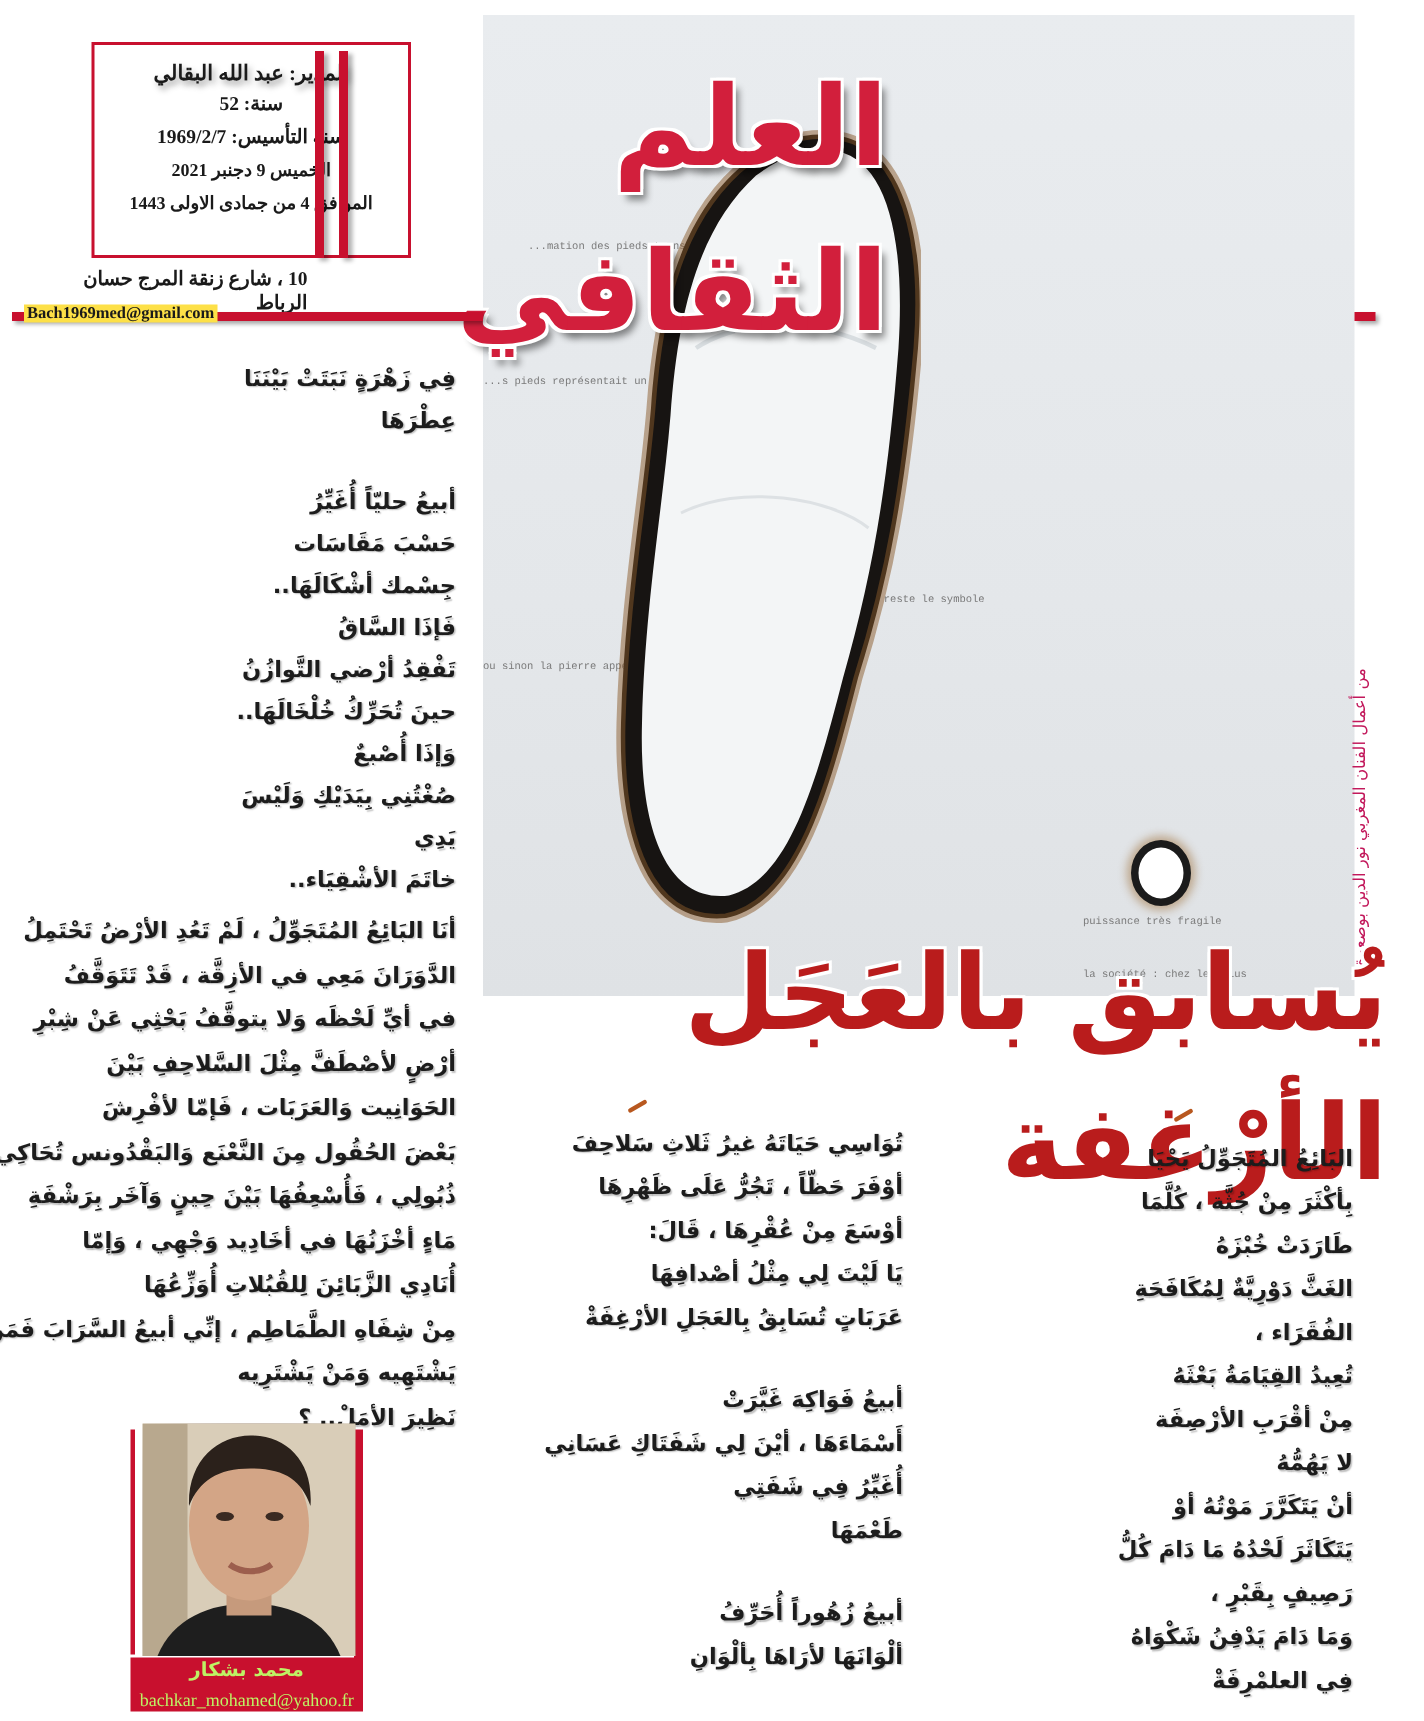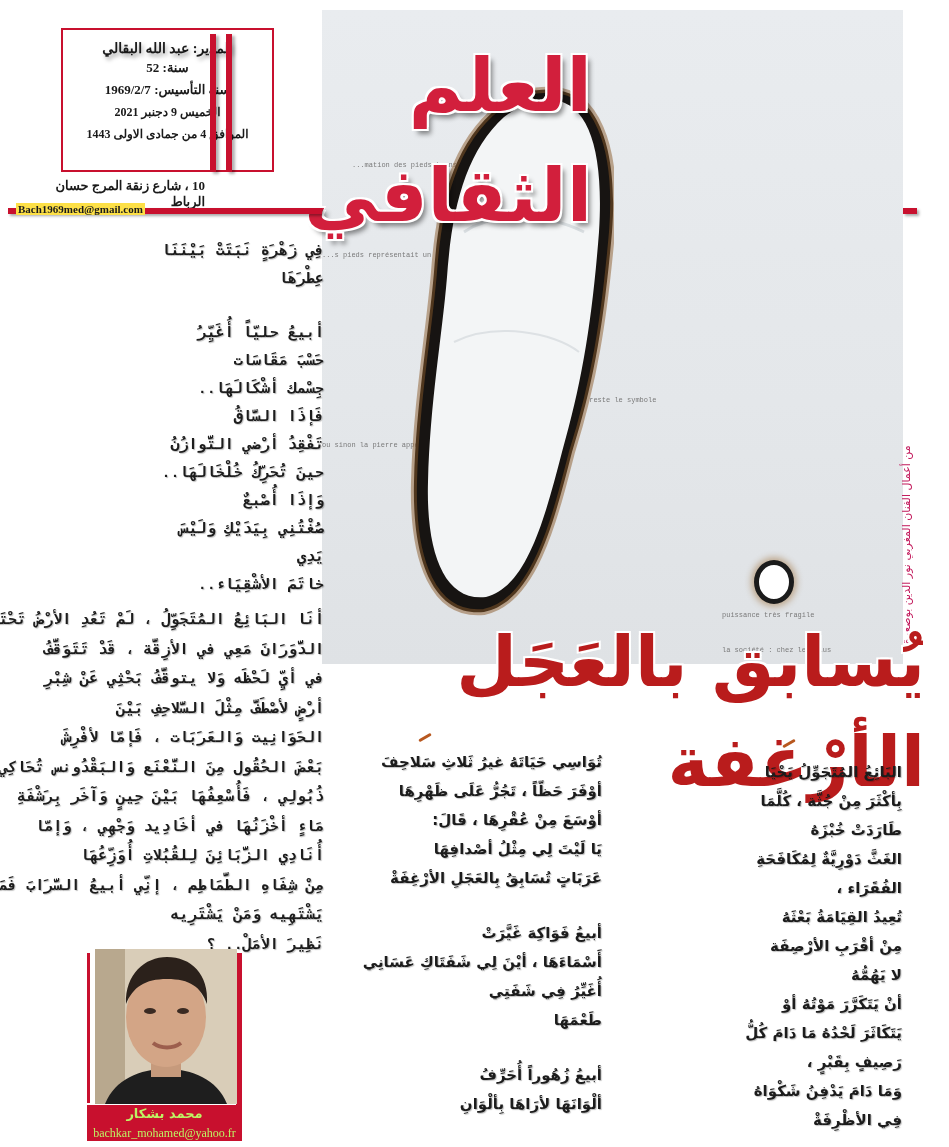--- a/index.html
+++ b/index.html
@@ -52,21 +52,21 @@
     .headline {
       left: 325px; top: 612px; width: 600px; height: 100px;
       direction: rtl; text-align: right; font-weight: bold; font-size: 70px; line-height: 100px;
       color: #b91c1c; letter-spacing: -1px;
       text-shadow: 2px 2px 0 #fff, -2px -2px 0 #fff, 2px -2px 0 #fff, -2px 2px 0 #fff;
     }
 
     
     .col { direction: rtl; text-align: right; font-weight: bold; font-size: 15px; color: #1c1c1c; text-shadow: 1px 1px 1px rgba(0,0,0,0.25); }
     .col .ln { white-space: nowrap; }
-    .col1 { left: 24px; width: 300px; font-family: Liberation Mono, monospace; }
+    .col1 { left: 4px; width: 300px; }
     .col .gap { height: 26px; }
     .colA { top: 238px; line-height: 28px; }
     .colB { top: 606px; line-height: 29.5px; }
     .colM { left: 340px; width: 262px; top: 748px; line-height: 29px; }
     .colR { left: 640px; width: 262px; top: 758px; line-height: 29px; }
     .tick { width: 14px; height: 3px; background: #b8581f; transform: rotate(-30deg); border-radius: 2px; }
 
     
     .author-card { left: 87px; top: 943px; width: 155px; height: 200px; }
     .author-photo {
@@ -184,21 +184,21 @@
   <div class="ln">طَارَدَتْ خُبْزَهُ</div>
   <div class="ln">الغَثَّ دَوْرِيَّةٌ لِمُكَافَحَةِ</div>
   <div class="ln">الفُقَرَاء ،</div>
   <div class="ln">تُعِيدُ القِيَامَةُ بَعْثَهُ</div>
   <div class="ln">مِنْ أقْرَبِ الأرْصِفَة</div>
   <div class="ln">لا يَهُمُّهُ</div>
   <div class="ln">أنْ يَتَكَرَّرَ مَوْتُهُ أوْ</div>
   <div class="ln">يَتَكَاثَرَ لَحْدُهُ مَا دَامَ كُلُّ</div>
   <div class="ln">رَصِيفٍ بِقَبْرٍ ،</div>
   <div class="ln">وَمَا دَامَ يَدْفِنُ شَكْوَاهُ</div>
-  <div class="ln">فِي الأظْرِفَةْ</div>
+  <div class="ln">فِي العلمْرِفَةْ</div>
   <div class="gap"></div>
 
 </div>
 
 <div class="abs author-card">
   <div class="author-redbar-l"></div>
   <div class="author-redbar"></div>
   <div class="author-photo">
     <svg width="142" height="155" viewBox="0 0 142 155">
       <rect width="142" height="155" fill="#d9cdb8"></rect>

